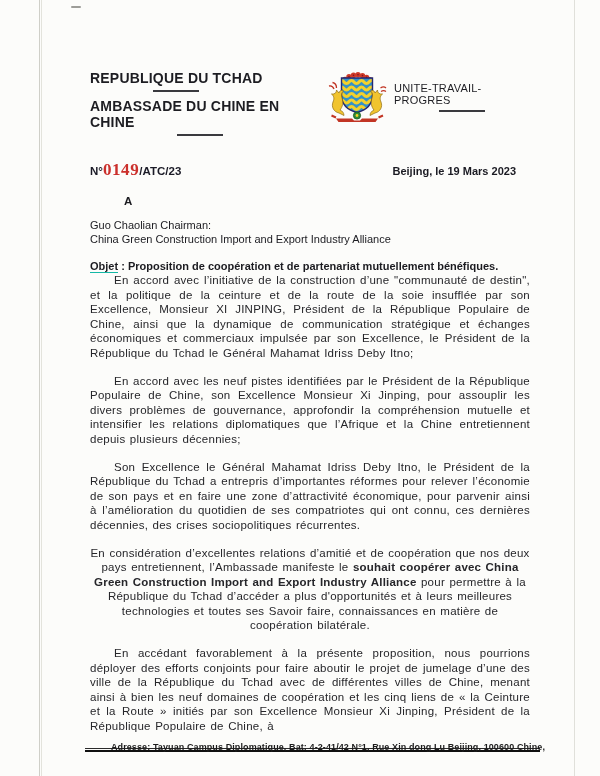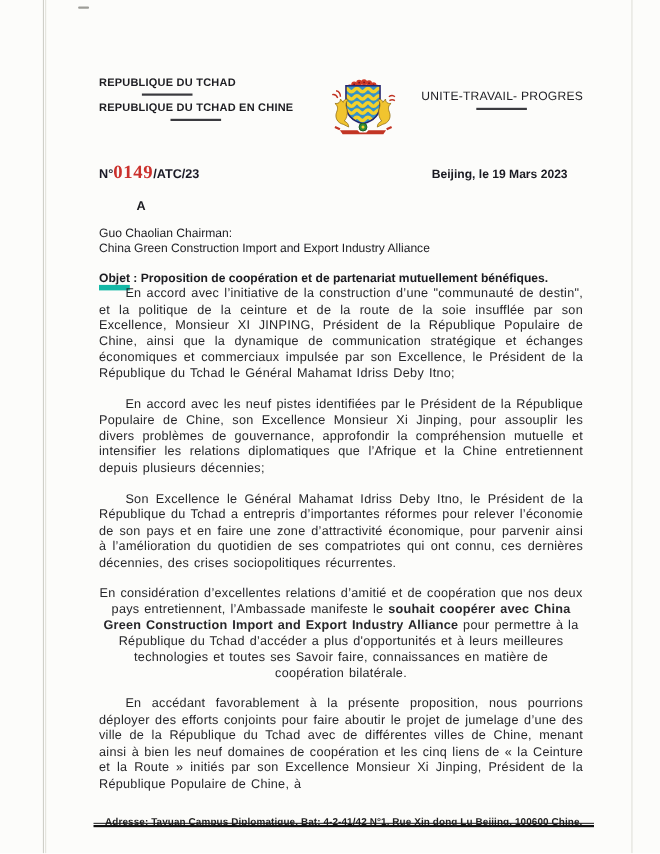--- a/index.html
+++ b/index.html
@@ -12,49 +12,49 @@
   .edge{position:absolute;top:0;height:776px;width:1px;}
   .edge.l1{left:39px;background:#cfcfc8;}
   .edge.l2{left:41px;background:#e3e3dc;}
   .edge.r1{left:574px;background:#e0e0da;}
   .artifact{position:absolute;left:71px;top:6px;width:10px;height:2px;background:#9d9d98;border-radius:1px;}
 
   .content{position:absolute;left:90px;top:60px;width:440px;}
 
   
   .hdr{display:flex;justify-content:space-between;align-items:flex-start;margin-top:10px;}
-  .hdr-left{font-weight:bold;font-size:10px;letter-spacing:0.2px;color:#1d1d22;}
+  .hdr-left{font-weight:bold;font-size:14px;letter-spacing:0.2px;color:#1d1d22;}
   .hdr-line{width:fit-content;}
   .uline{height:0;border-bottom:2px solid #3a3a3e;width:46px;margin:4px auto 6px;}
   .emblem{flex:0 0 auto;margin:-4px 4px 0 14px;}
   .hdr-right{font-weight:normal;font-size:11px;letter-spacing:0.2px;margin-top:12px;color:#1d1d22;}
 
   
   .ref-row{display:flex;justify-content:space-between;align-items:baseline;margin-top:18px;}
   .ref-prefix,.ref-suffix{font-weight:bold;font-size:11.5px;color:#1a1a26;}
   .ref-number{font-family:"Liberation Serif", serif;font-size:17px;font-weight:bold;letter-spacing:0.6px;}
   .dateline{font-weight:bold;font-size:11px;color:#1a1a22;padding-right:14px;}
 
   .salutation{margin:15px 0 0 34px;font-weight:bold;font-size:11.5px;color:#1b1b20;}
   .recipient{margin-top:12px;font-weight:normal;font-size:11px;line-height:13.5px;color:#1b1b20;}
 
   .objet{margin-top:13px;font-weight:bold;font-size:11px;line-height:14px;color:#1b1b20;}
-  .objet .obj-label{border-bottom:5px solid #14b8a6;}
+  .objet .obj-label{border-bottom:1px solid #14b8a6;}
 
   
   .body-text{font-size:11.5px;line-height:14.6px;letter-spacing:0.25px;word-spacing:1px;}
   .body-text p{margin:0 0 13px 0;text-align:justify;}
   .body-text p.indent{text-indent:24px;}
   .body-text p.ragged{text-align:center;}
   .body-text b{letter-spacing:0.2px;}
 
   
   .footer-rule{position:absolute;left:85px;top:748px;width:455px;height:4px;
     border-top:1px solid #2a2a2a;border-bottom:2.6px solid #101010;box-sizing:border-box;}
-  .footer-address{position:absolute;left:80px;top:742px;width:465px;text-align:center;
+  .footer-address{position:absolute;left:80px;top:742px;width:465px;text-align:right;
     font-weight:bold;font-size:9px;letter-spacing:0.1px;color:#1c1c1c;}
 </style>
 </head>
 <body>
 
 <div class="page">
 
   <div class="edge l1"></div>
   <div class="edge l2"></div>
   <div class="edge r1"></div>
@@ -62,21 +62,21 @@
 
   <div class="content">
 
     <div class="hdr">
       <div class="hdr-left">
         <div class="hdr-line">
           <span>REPUBLIQUE DU TCHAD</span>
           <div class="uline"></div>
         </div>
         <div class="hdr-line">
-          <span>REPUBLIQUE DU TCHAD EN CHINE</span>
+          <span>AMBASSADE DU CHINE EN CHINE</span>
           <div class="uline"></div>
         </div>
       </div>
 
       <div class="emblem">
         <svg width="66" height="58" viewBox="0 0 66 58">
 
           <g fill="#ce3a28">
             <circle cx="21" cy="13.5" r="2.7"></circle>
               <circle cx="25" cy="10.8" r="2.7"></circle>

